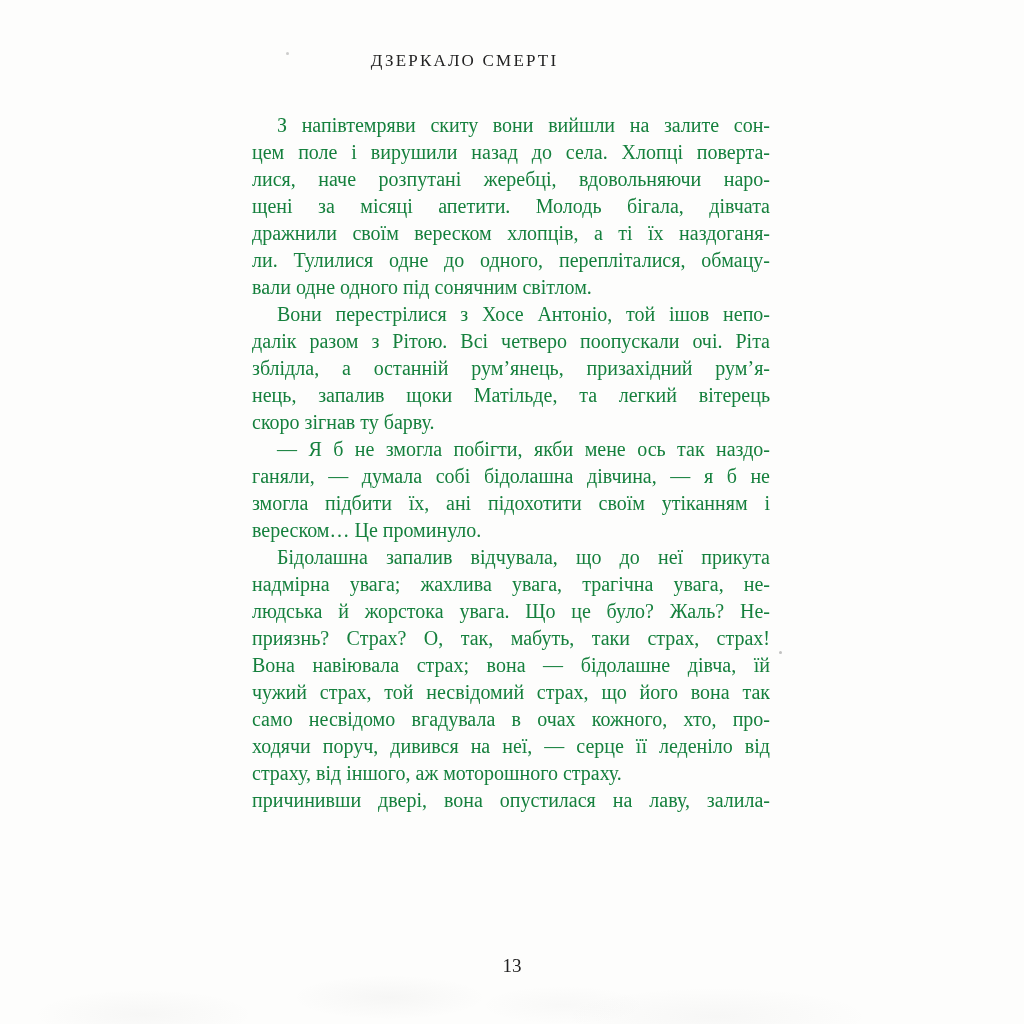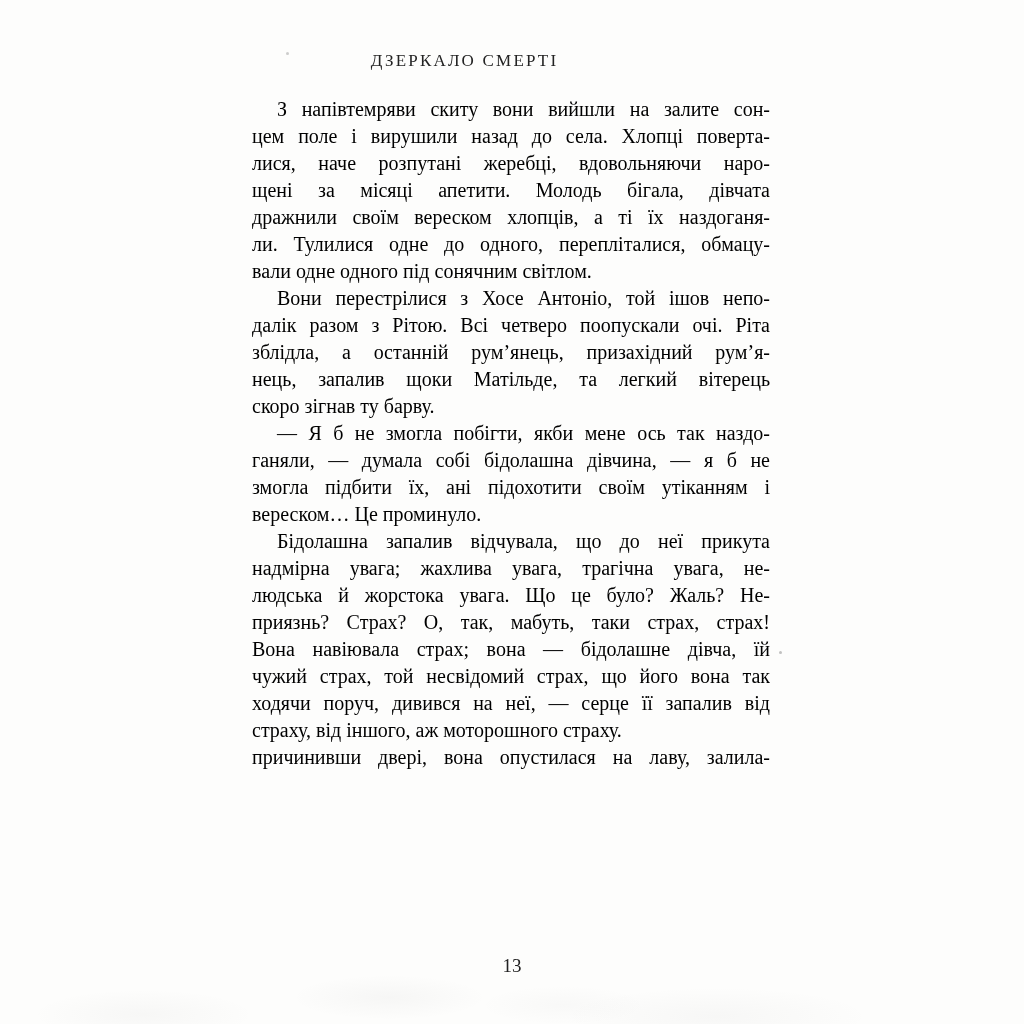--- a/index.html
+++ b/index.html
@@ -28,25 +28,25 @@
   .running-header {
     position: absolute;
     top: 51px; left: 0; width: 929px;
     text-align: center;
     font-size: 17px;
     letter-spacing: 2.2px;
     color: #232323;
   }
   .text-block {
     position: absolute;
-    top: 96px; left: 252px;
+    top: 112px; left: 252px;
     width: 518px;
     font-size: 20px;
     line-height: 27px;
-    color: #000000;
+    color: #15803d;
   }
   .para { margin: 0; }
   .ln {
     text-align: justify;
     text-align-last: justify;
     white-space: normal;
   }
   .ln.ind { padding-left: 25px; }
   .ln.end {
     text-align: center;
@@ -103,21 +103,22 @@
       <div class="ln end">вереском… Це проминуло.</div>
     </div>
 
     <div class="para">
       <div class="ln ind">Бідолашна запалив відчувала, що до неї прикута</div>
       <div class="ln">надмірна увага; жахлива увага, трагічна увага, не-</div>
       <div class="ln">людська й жорстока увага. Що це було? Жаль? Не-</div>
       <div class="ln">приязнь? Страх? О, так, мабуть, таки страх, страх!</div>
       <div class="ln">Вона навіювала страх; вона — бідолашне дівча, їй</div>
       <div class="ln">чужий страх, той несвідомий страх, що його вона так</div>
-      <div class="ln">ходячи поруч, дивився на неї, — серце її запалив від</div>
+      <div class="ln">само несвідомо вгадувала в очах кожного, хто, про-</div>
+      <div class="ln">ходячи поруч, дивився на неї, — серце її леденіло від</div>
       <div class="ln end">страху, від іншого, аж моторошного страху.</div>
     </div>
 
     <div class="para">
       <div class="ln">причинивши двері, вона опустилася на лаву, залила-</div>
     </div>
 
   </div>
 
   <div class="page-number">13</div>

